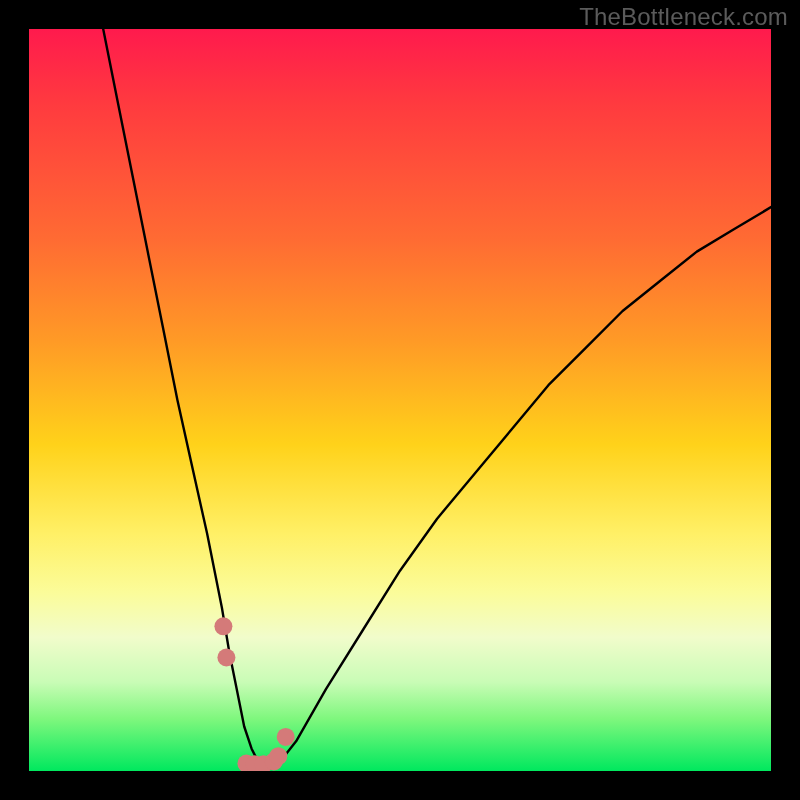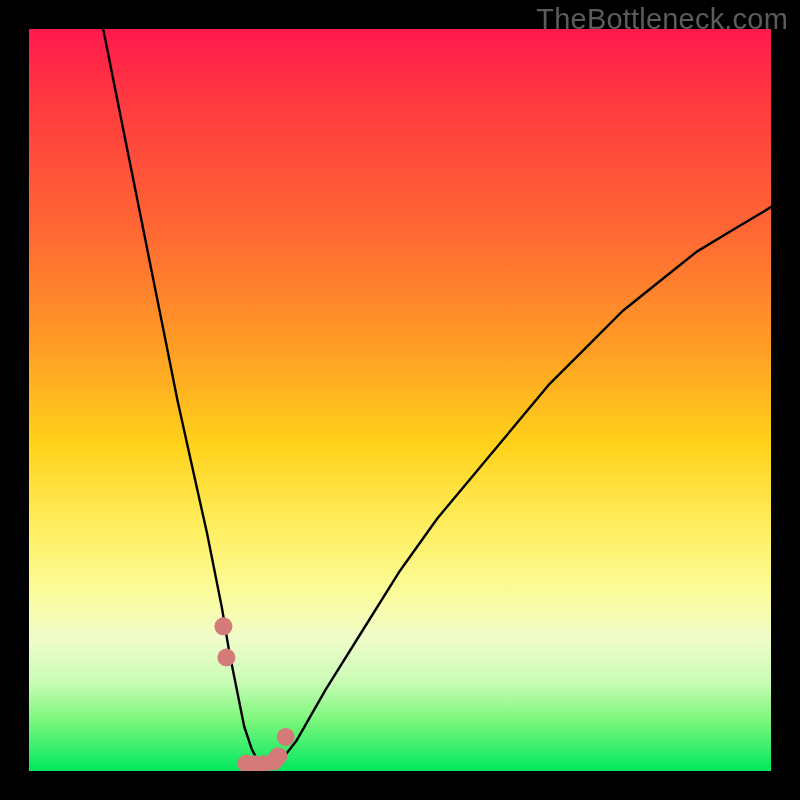--- a/index.html
+++ b/index.html
@@ -36,21 +36,21 @@
       #c9fcb6 88%,
       #7ef77d 93%,
       #00e85e 100%
     );
   }
   .watermark {
     position: absolute;
     top: 3px;
     right: 12px;
     color: #5b5b5b;
-    font-size: 29px;
+    font-size: 24px;
     letter-spacing: 0.2px;
     font-weight: 500;
   }
   svg.curve {
     position: absolute;
     inset: 0;
     width: 742px;
     height: 742px;
   }
 </style>

